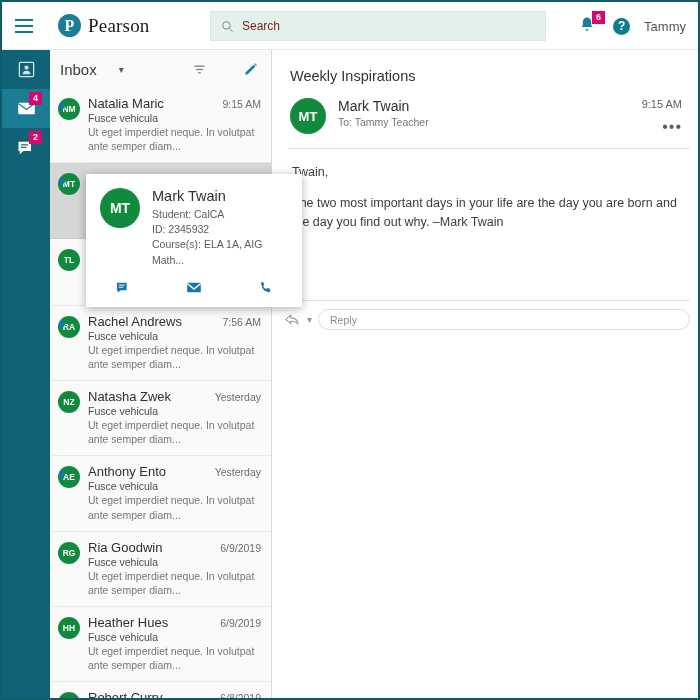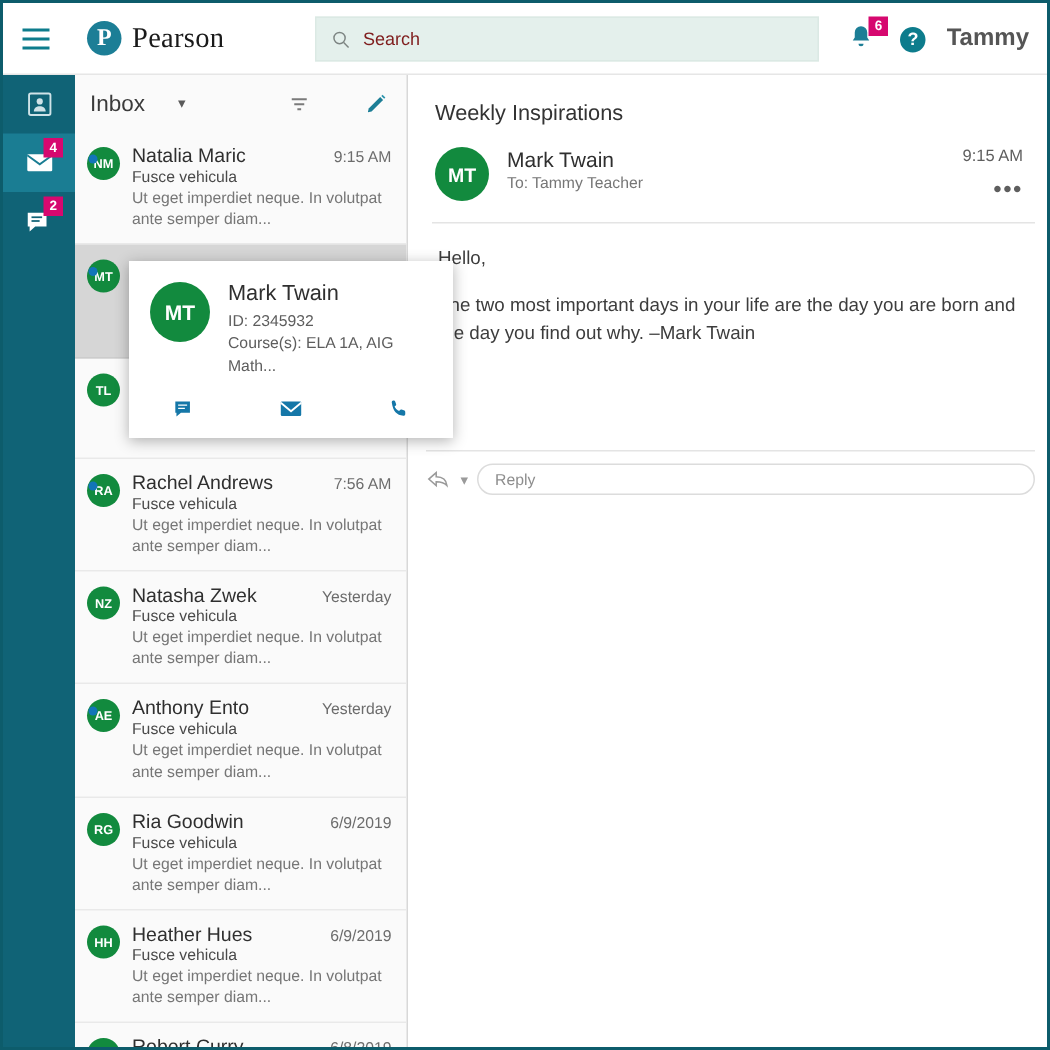--- a/index.html
+++ b/index.html
@@ -64,21 +64,21 @@
     font-size: 9px; font-weight: bold; line-height: 1;
     padding: 2px 3px; min-width: 13px; text-align: center;
   }
   .bell-badge { top: -4px; right: -6px; }
   .help-icon {
     width: 17px; height: 17px; border-radius: 50%;
     background: #0d7c8c; color: #fff; font-size: 12px; font-weight: bold;
     display: flex; align-items: center; justify-content: center;
     cursor: pointer;
   }
-  .user-name { font-size: 16px; color: #555; font-weight: bold; }
+  .user-name { font-size: 13px; color: #555; }
 
   
   .rail {
     position: absolute; left: 0; top: 48px; bottom: 0; width: 48px;
     background: #106376;
   }
   .rail-item {
     position: relative; width: 48px; height: 39px;
     display: flex; align-items: center; justify-content: center;
     cursor: pointer;
@@ -382,40 +382,41 @@
         <div class="msg-to">To: Tammy Teacher</div>
       </div>
       <div class="msg-meta">
         <div class="msg-time">9:15 AM</div>
         <div class="msg-more">•••</div>
       </div>
     </div>
     <div class="msg-divider"></div>
 
     <div class="msg-body">
-      <div class="msg-p">Hello,</div>
+      <div class="msg-p">Twain,</div>
       <div class="msg-p">The two most important days in your life are the day you are born and the day you find out why. –Mark Twain</div>
     </div>
 
     <div class="reply-wrap">
       <svg width="17" height="14" viewBox="0 0 20 16">
         <path d="M8 2.2 2.2 7.3 8 12.4V9.4c4 0 6.6 1 8.4 3-.4-4.4-3.6-6.8-8.4-6.9z" fill="none" stroke="#9a9a9a" stroke-width="1.2"></path>
       </svg>
       <span class="chev" style="color:#9a9a9a">▾</span>
       <div class="reply-input">
         <span>Reply</span>
       </div>
     </div>
   </div>
 
   <div class="card">
     <div class="card-top">
       <div class="card-avatar">MT</div>
       <div class="card-info">
         <div class="card-name">Mark Twain</div>
+        <div class="card-line">Student: CalCA</div>
         <div class="card-line">ID: 2345932</div>
         <div class="card-line">Course(s): ELA 1A, AIG Math...</div>
       </div>
     </div>
     <div class="card-actions">
       <div class="card-action">
         <svg width="15" height="15" viewBox="0 0 20 20">
           <path d="M2.5 3.5h13v10H7.5l-4 3.4v-3.4h-1z" fill="#1577a8"></path>
           <line x1="5" y1="6.8" x2="13" y2="6.8" stroke="#ffffff" stroke-width="1.2"></line>
           <line x1="5" y1="9.6" x2="11" y2="9.6" stroke="#ffffff" stroke-width="1.2"></line>

